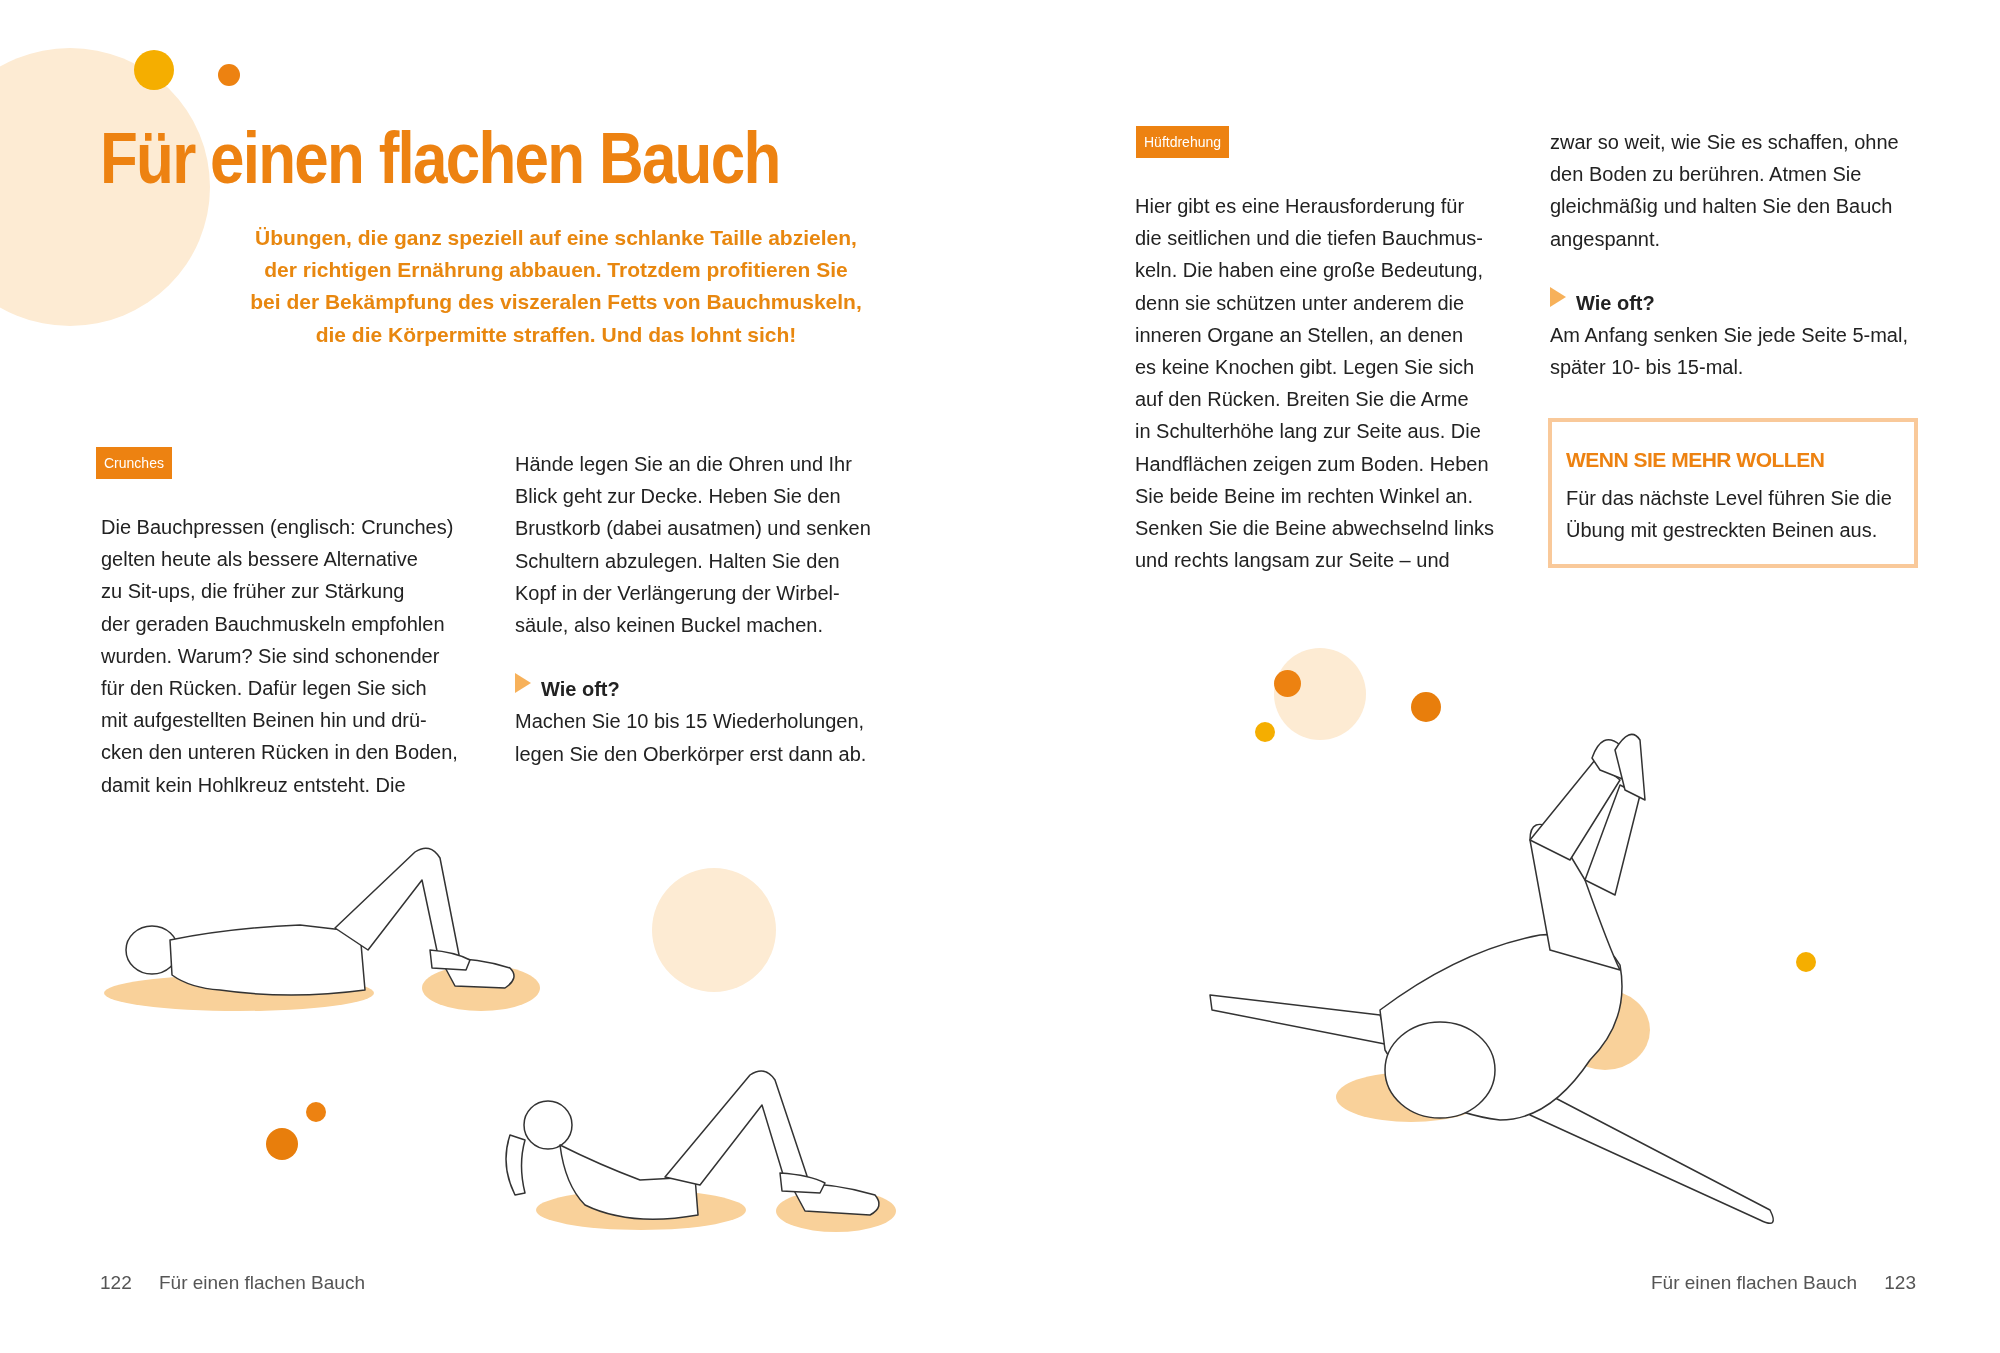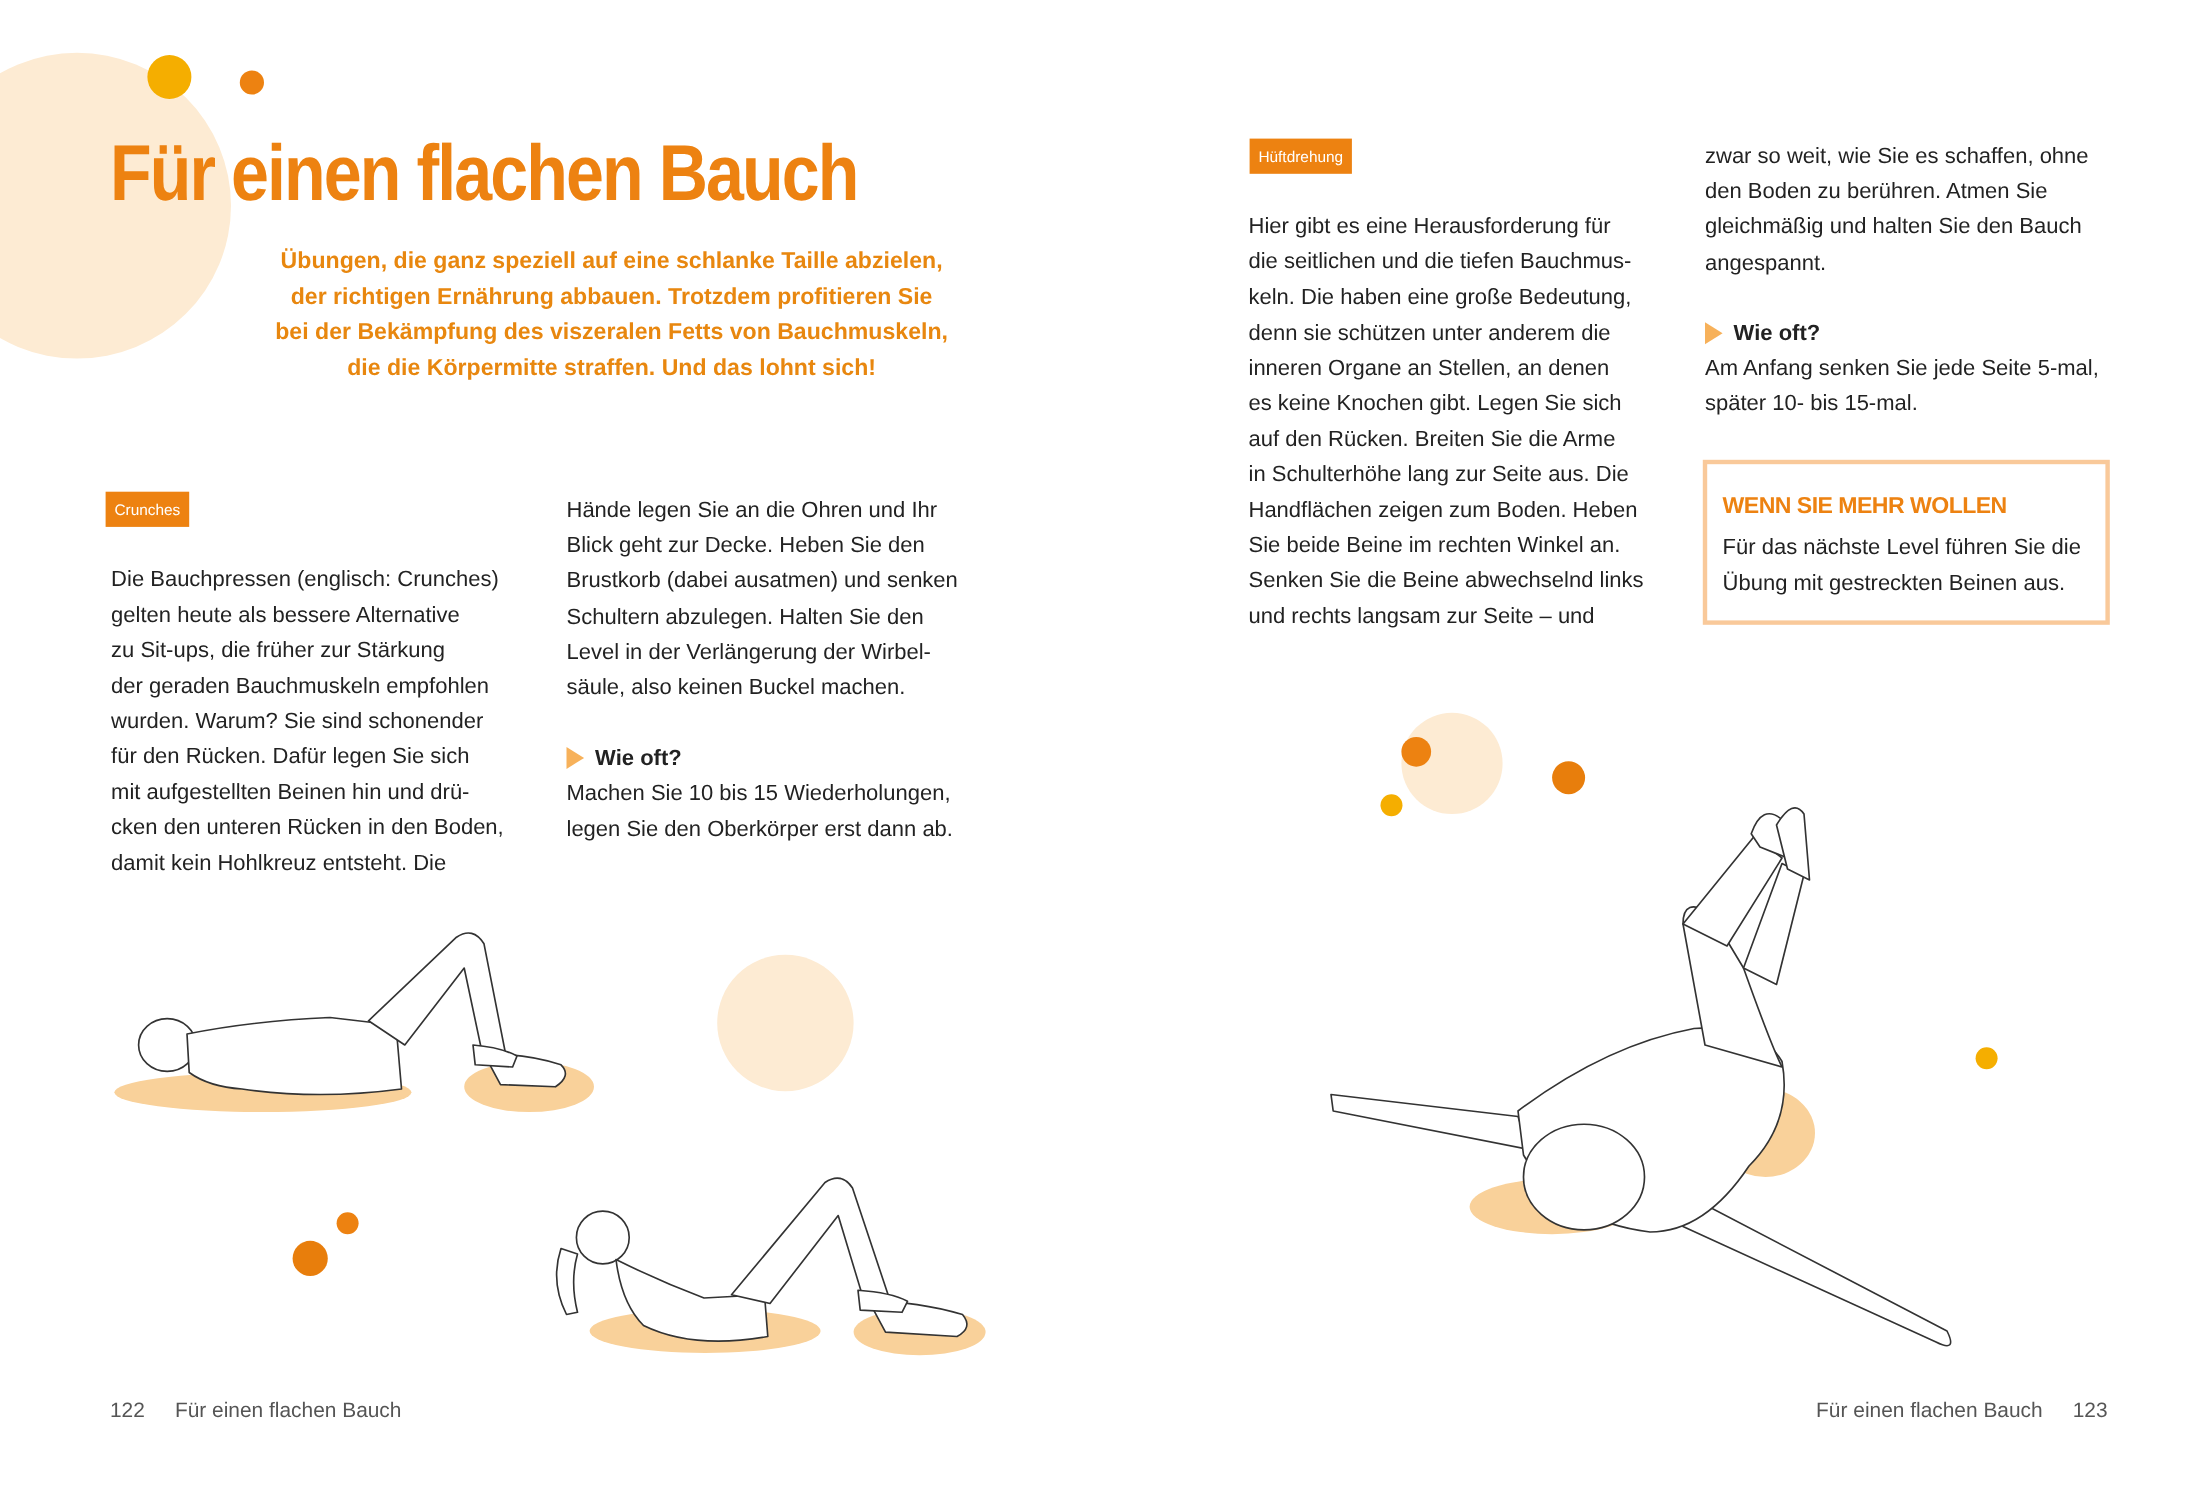--- a/index.html
+++ b/index.html
@@ -5,21 +5,21 @@
   html,body{margin:0;padding:0;background:#fff;}
   body{width:2000px;height:1353px;position:relative;overflow:hidden;font-family:"Liberation Sans",sans-serif;color:#1e1e1e;}
   .abs{position:absolute;}
   .circle{position:absolute;border-radius:50%;}
   .title{left:100px;top:118px;font-size:72px;font-weight:bold;color:#ED8211;letter-spacing:-2px;transform:scaleX(0.86);transform-origin:left top;white-space:nowrap;line-height:80px;}
   .lead{left:216px;top:222px;width:680px;font-size:21px;font-weight:bold;color:#E8870F;line-height:32.2px;text-align:center;}
   .lead p{margin:0;white-space:nowrap;}
   .tag{background:#ED8211;color:#fff;font-size:14px;padding:0 8px;height:32px;line-height:32px;}
   .col{font-size:20px;line-height:32.2px;color:#222;}
   .col p{margin:0;white-space:nowrap;}
-  .wie{font-weight:bold;display:flex;align-items:center;gap:10px;}
+  .wie{font-weight:bold;display:flex;gap:10px;}
   .tri{width:0;height:0;border-top:10px solid transparent;border-bottom:10px solid transparent;border-left:16px solid #F7B15A;}
   .box{left:1548px;top:418px;width:370px;height:150px;border:4px solid #F9C99A;box-sizing:border-box;padding:26px 14px;}
   .box-title{font-size:21px;font-weight:bold;color:#ED8211;letter-spacing:-0.5px;margin-bottom:10px;}
   .footer{font-size:19px;color:#555;top:1272px;white-space:nowrap;}
   .mat{position:absolute;border-radius:50%;background:#F9D19A;}
   svg{position:absolute;overflow:visible;}
 </style>
 </head>
 <body>
 
@@ -58,21 +58,21 @@
   <p>mit aufgestellten Beinen hin und drü-</p>
   <p>cken den unteren Rücken in den Boden,</p>
   <p>damit kein Hohlkreuz entsteht. Die</p>
 </div>
 
 <div class="abs col" style="left:515px;top:448px;">
   <p>Hände legen Sie an die Ohren und Ihr</p>
   <p>Blick geht zur Decke. Heben Sie den</p>
   <p>Brustkorb (dabei ausatmen) und senken</p>
   <p>Schultern abzulegen. Halten Sie den</p>
-  <p>Level in der Verlängerung der Wirbel-</p>
+  <p>Kopf in der Verlängerung der Wirbel-</p>
   <p>säule, also keinen Buckel machen.</p>
   <p style="height:32px"></p>
   <p class="wie">
       <span class="tri"></span>
       <span>Wie oft?</span>
     </p>
   <p>Machen Sie 10 bis 15 Wiederholungen,</p>
   <p>legen Sie den Oberkörper erst dann ab.</p>
 </div>
 

